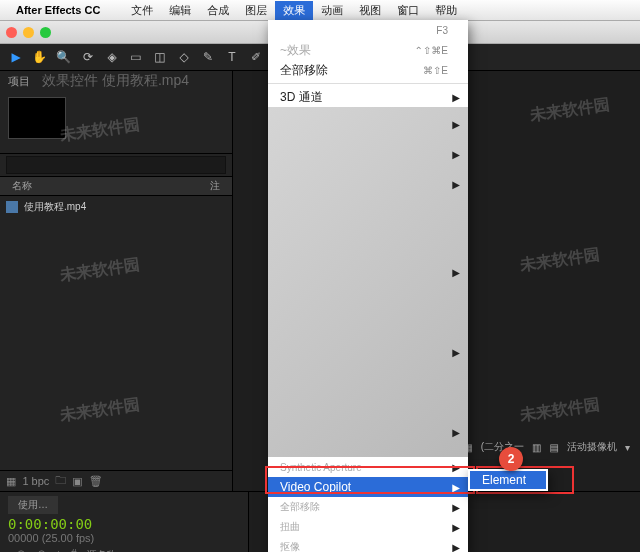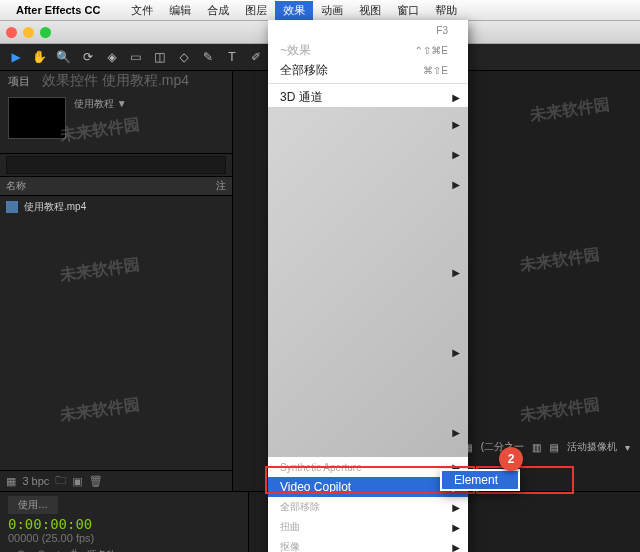--- a/index.html
+++ b/index.html
@@ -19,39 +19,39 @@
 .workspace{display:flex;height:420px;background:#1e1e1e}
 .panel{background:#232323;color:#a0a0a0}
 .project{width:232px;display:flex;flex-direction:column;border-right:1px solid #000}
 .proj-tabs{height:20px;display:flex;align-items:center;padding:0 8px;font-size:11px;background:#232323}
 .proj-tabs span{margin-right:12px}
 .proj-info{display:flex;padding:6px 8px;gap:8px}
 .thumb{width:56px;height:40px;background:#000;border:1px solid #444}
 .proj-meta{font-size:10px;line-height:14px;color:#999}
 .proj-search{height:22px;display:flex;align-items:center;padding:0 6px;margin-top:8px;border-top:1px solid #000;border-bottom:1px solid #000}
 .proj-search input{flex:1;background:#1a1a1a;border:1px solid #111;height:16px;color:#888;font-size:10px;padding:0 4px}
-.proj-head{height:18px;background:#2e2e2e;display:flex;align-items:center;padding:0 6px;font-size:10px;border-bottom:1px solid #000}
+.proj-head{height:18px;background:#2e2e2e;display:flex;align-items:center;padding:0 12px;font-size:10px;border-bottom:1px solid #000}
 .proj-head .col-name{flex:1}
 .proj-list{flex:1;background:#232323;padding:2px 0}
 .proj-item{display:flex;align-items:center;height:18px;padding:0 6px;font-size:10px;color:#ccc}
 .proj-item .fi{width:12px;height:12px;background:#8a6a3a;margin-right:6px}
 .proj-item .mi{width:12px;height:12px;background:#4a78a8;margin-right:6px}
 .proj-foot{height:20px;background:#232323;border-top:1px solid #000;display:flex;align-items:center;padding:0 6px;gap:6px;color:#888}
 .comp{flex:1;background:#1e1e1e;position:relative}
 .dropdown{position:absolute;left:268px;top:20px;width:200px;background:#fff;box-shadow:2px 4px 12px rgba(0,0,0,.5);z-index:10}
 .dd-item{height:20px;display:flex;align-items:center;padding:0 12px;color:#222;font-size:12px;position:relative}
 .dd-item.dim{color:#aaa}
 .dd-item .short{position:absolute;right:20px;color:#888;font-size:10px}
 .dd-item .arrow{position:absolute;right:8px;color:#222;font-size:10px}
 .dd-sep{height:1px;background:#ddd;margin:3px 0}
 .dd-blur{height:350px;background:linear-gradient(135deg,#d5d5d5,#b8b8b8);position:relative;filter:blur(0)}
 .dd-blur .arrow-side{position:absolute;right:8px;color:#222;font-size:10px}
 .dd-hilite{height:20px;background:#2b6cd8;color:#fff;display:flex;align-items:center;padding:0 12px;font-size:12px;position:relative}
 .dd-hilite .arrow{position:absolute;right:8px;color:#fff;font-size:10px}
-.submenu{position:absolute;left:440px;top:469px;background:#fff;padding:2px;box-shadow:2px 4px 12px rgba(0,0,0,.5);z-index:12}
+.submenu{position:absolute;left:468px;top:469px;background:#fff;padding:2px;box-shadow:2px 4px 12px rgba(0,0,0,.5);z-index:12}
 .submenu .sub-item{height:18px;background:#2b6cd8;color:#fff;display:flex;align-items:center;padding:0 20px 0 12px;font-size:12px}
 .redbox1{position:absolute;left:265px;top:466px;width:206px;height:24px;border:2px solid #e33;z-index:11;pointer-events:none}
 .redbox2{position:absolute;left:476px;top:466px;width:94px;height:24px;border:2px solid #e33;z-index:11;pointer-events:none}
 .badge{position:absolute;left:499px;top:447px;width:24px;height:24px;border-radius:50%;background:#e74c3c;color:#fff;display:flex;align-items:center;justify-content:center;font-size:12px;font-weight:bold;z-index:12;box-shadow:0 2px 4px rgba(0,0,0,.4)}
 .timeline{height:64px;background:#232323;border-top:1px solid #000;display:flex;color:#a0a0a0}
 .tl-left{width:232px;border-right:1px solid #000;padding:4px 8px;font-size:10px}
 .tl-tab{background:#333;display:inline-block;padding:2px 10px;margin-bottom:2px}
 .tl-time{color:#84cc16;font-size:14px;font-family:monospace}
 .tl-sub{color:#777;font-size:11px}
 .tl-head-row{display:flex;gap:10px;margin-top:4px;color:#888}
@@ -108,39 +108,38 @@
 
 <div class="workspace">
   <div class="panel project">
     <div class="proj-tabs">
       <span>项目</span>
       <span style="color:#666;font-size:14px">效果控件 使用教程.mp4</span>
     </div>
     <div class="proj-info">
       <div class="thumb"></div>
       <div class="proj-meta">
-        <div>使用教程 ▼</div>
       </div>
     </div>
     <div class="proj-search">
       <input type="text" placeholder="" style="">
     </div>
     <div class="proj-head">
       <span class="col-name">名称</span>
       <span>注</span>
     </div>
     <div class="proj-list">
       <div class="proj-item">
         <span class="mi"></span>
         <span>使用教程.mp4</span>
       </div>
     </div>
     <div class="proj-foot">
       <span>▦</span>
-      <span>3 bpc</span>
+      <span>1 bpc</span>
       <span>🗀</span>
       <span>▣</span>
       <span>🗑</span>
     </div>
   </div>
   <div class="comp"></div>
 </div>
 
 <div class="timeline">
   <div class="tl-left">

